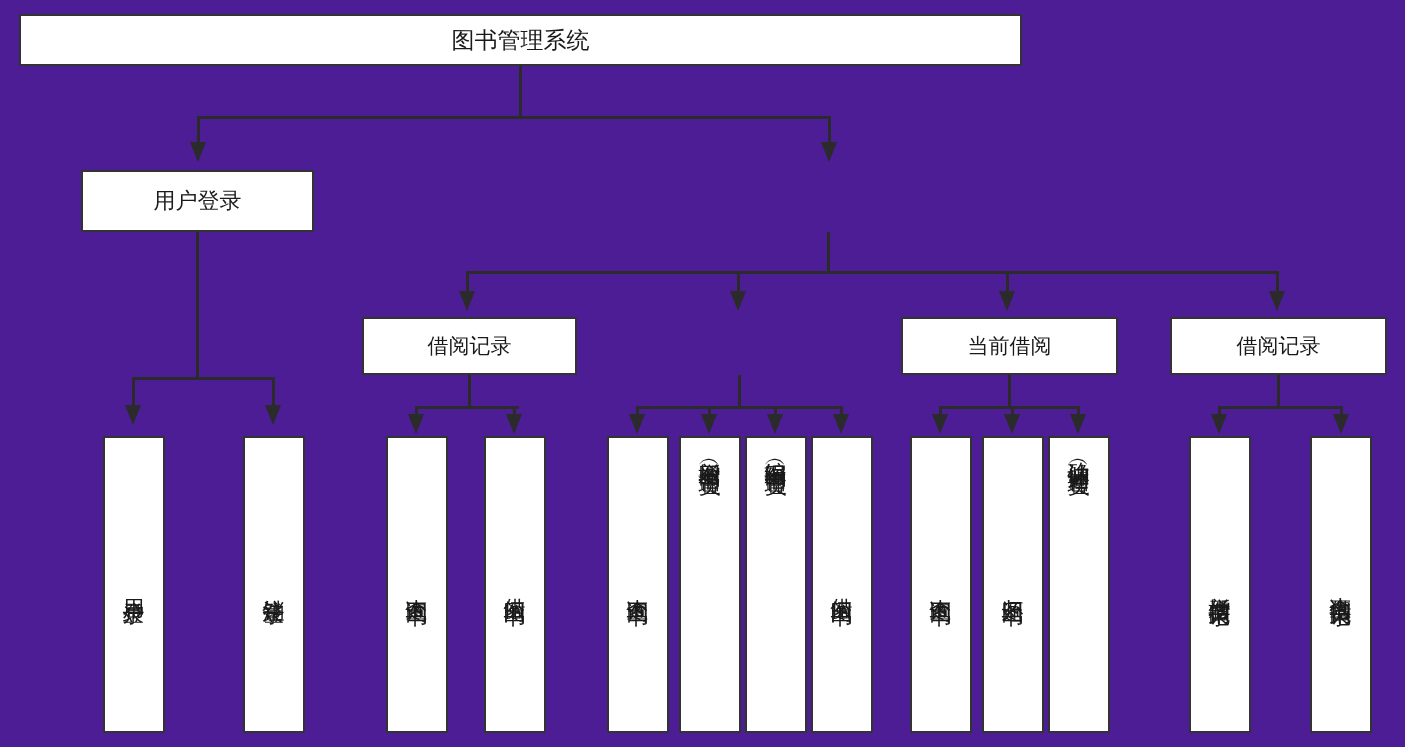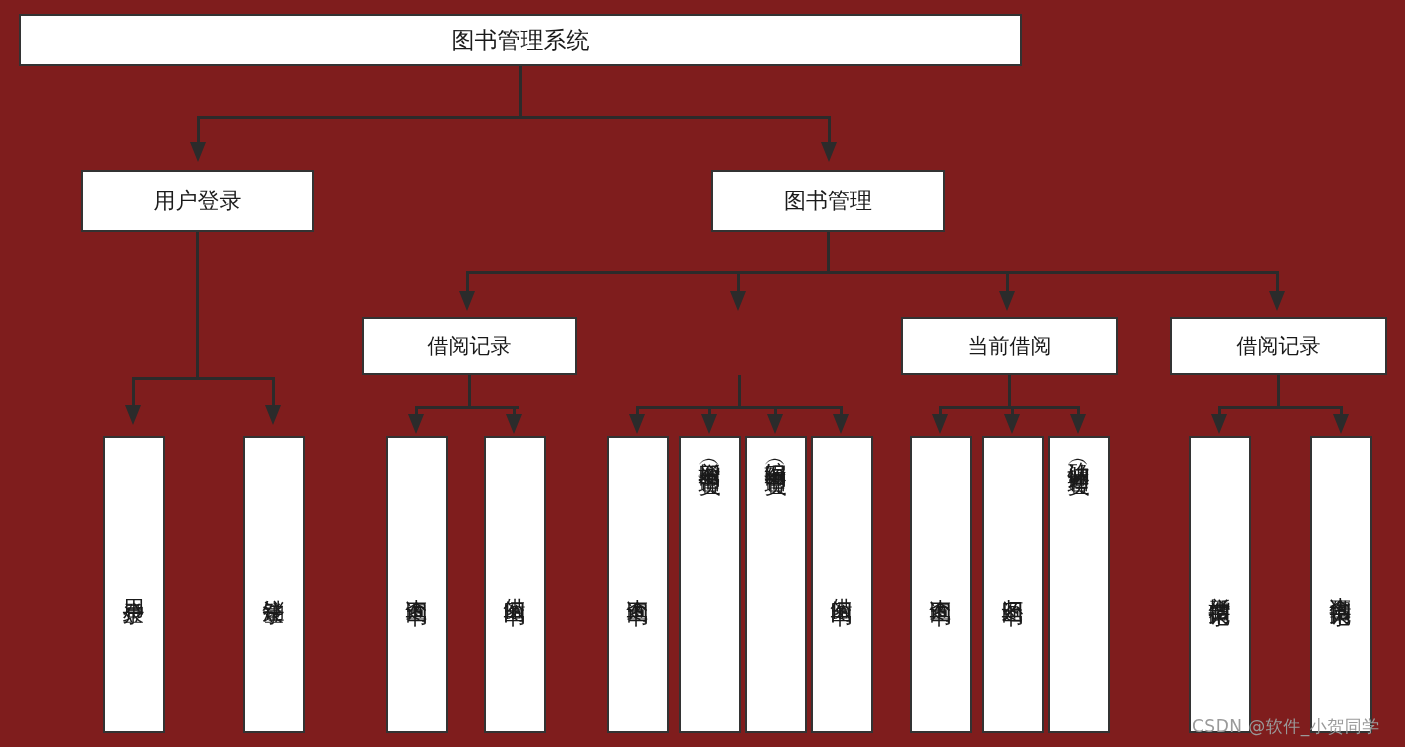--- a/index.html
+++ b/index.html
@@ -7,21 +7,21 @@
     padding: 0;
     background: #ffffff;
   }
   body {
     font-family: "DejaVu Sans", "Liberation Sans", sans-serif;
   }
   #canvas {
     position: relative;
     width: 1405px;
     height: 747px;
-    background: #7f1d1d;
+    background: #4c1d95;
     overflow: hidden;
   }
   .node {
     position: absolute;
     box-sizing: border-box;
     background: #ffffff;
     border: 2px solid #333333;
     display: flex;
     align-items: center;
     justify-content: center;
@@ -84,23 +84,20 @@
   <div class="conn v" style="left:519px; top:66px; width:3px; height:52px;"></div>
   <div class="conn h" style="left:197px; top:116px; width:634px; height:3px;"></div>
   <div class="conn v" style="left:197px; top:116px; width:3px; height:30px;"></div>
   <div class="arrow" style="left:190px; top:142px;"></div>
   <div class="conn v" style="left:828px; top:116px; width:3px; height:30px;"></div>
   <div class="arrow" style="left:821px; top:142px;"></div>
 
   <div class="node lvl2" style="left:81px; top:170px; width:233px; height:62px;">
     <span>用户登录</span>
   </div>
-  <div class="node lvl2" style="left:711px; top:170px; width:234px; height:62px;">
-    <span>图书管理</span>
-  </div>
 
   <div class="conn v" style="left:196px; top:232px; width:3px; height:148px;"></div>
   <div class="conn h" style="left:132px; top:377px; width:142px; height:3px;"></div>
   <div class="conn v" style="left:132px; top:377px; width:3px; height:32px;"></div>
   <div class="arrow" style="left:125px; top:405px;"></div>
   <div class="conn v" style="left:272px; top:377px; width:3px; height:32px;"></div>
   <div class="arrow" style="left:265px; top:405px;"></div>
 
   <div class="conn v" style="left:827px; top:232px; width:3px; height:42px;"></div>
   <div class="conn h" style="left:466px; top:271px; width:813px; height:3px;"></div>
@@ -194,15 +191,14 @@
     <span>确认归还（管理员）</span>
   </div>
 
   <div class="node leaf" style="left:1189px; top:436px; width:62px; height:297px;">
     <span>新增借阅记录</span>
   </div>
   <div class="node leaf" style="left:1310px; top:436px; width:62px; height:297px;">
     <span>查询借阅记录</span>
   </div>
 
-  <div class="watermark" style="left:1192px; top:715px;">CSDN @软件_小贺同学</div>
 
 </div>
 
 </body></html>

